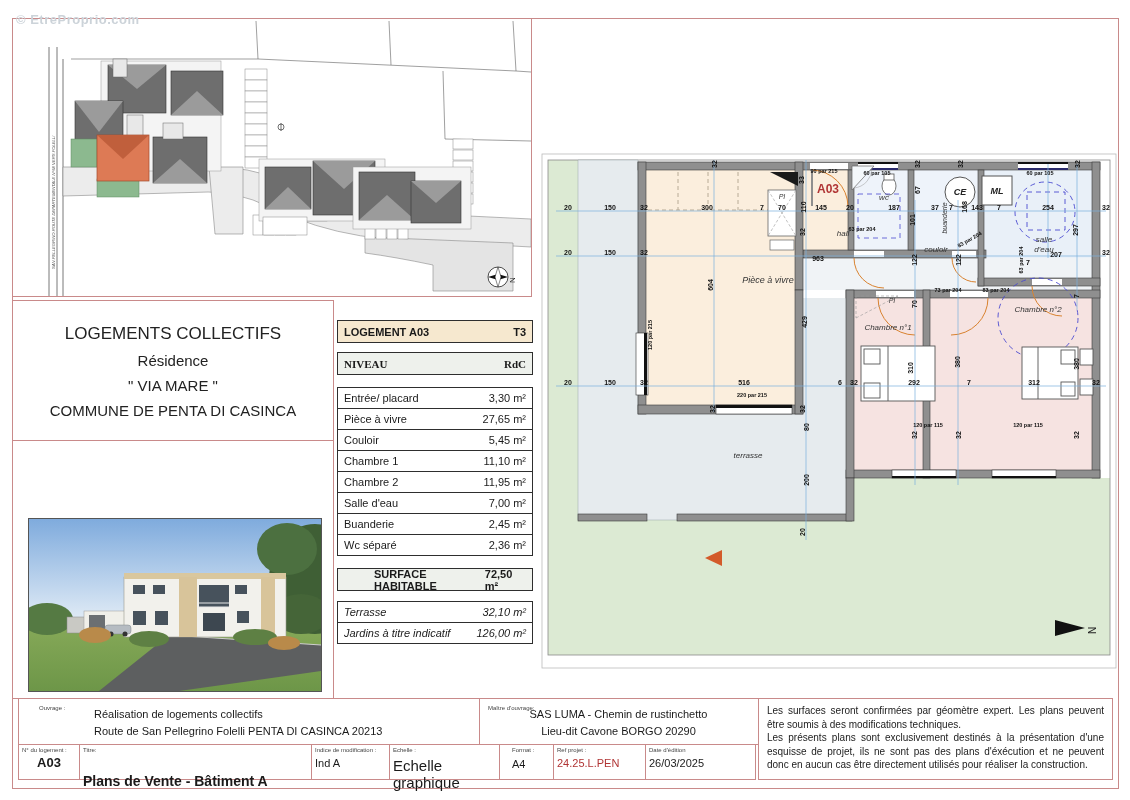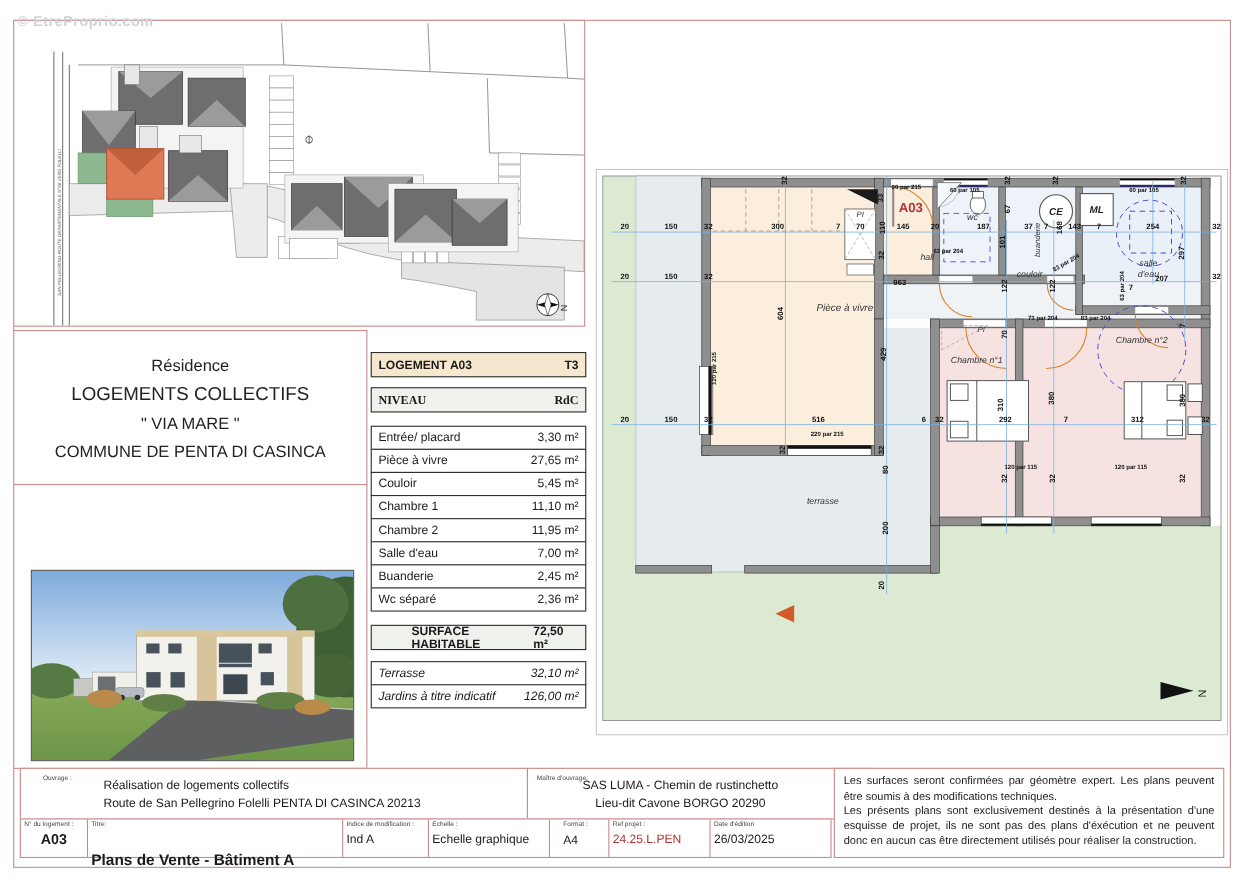--- a/index.html
+++ b/index.html
@@ -141,22 +141,22 @@
         <polygon points="-10,0 0,-3 10,0 0,3" fill="#111"></polygon>
         <polygon points="0,-10 3,0 0,10 -3,0" fill="#fff" stroke="#111" stroke-width="0.5"></polygon>
       </g>
       <text x="0" y="0" font-size="8" fill="#222" transform="translate(502,264) rotate(-90)">N</text>
     </svg>
   </div>
 
   <div class="abs watermark" style="left:16px;top:12px;">© EtreProprio.com</div>
 
   <div class="abs pinkbox" style="left:12px;top:300px;width:320px;height:140px;display:flex;flex-direction:column;justify-content:center;gap:8px;">
+    <div class="hdr-line" style="font-size:17px;">LOGEMENTS COLLECTIFS</div>
     <div class="hdr-line" style="font-size:15px;">Résidence</div>
-    <div class="hdr-line" style="font-size:17px;">LOGEMENTS COLLECTIFS</div>
     <div class="hdr-line" style="font-size:15px;">" VIA MARE "</div>
     <div class="hdr-line" style="font-size:15px;">COMMUNE DE PENTA DI CASINCA</div>
   </div>
 
   <div class="abs pinkbox" style="left:12px;top:440px;width:320px;height:257px;">
     <div class="abs" style="left:15px;top:77px;width:292px;height:172px;border:1px solid #555;overflow:hidden;">
       <svg width="292" height="172" viewBox="0 0 292 172">
         <defs>
           <linearGradient id="sky" x1="0" y1="0" x2="0" y2="1">
             <stop offset="0" stop-color="#7fabdd"></stop>
@@ -528,21 +528,21 @@
     <div class="tb-cell" style="left:60px;top:0;width:232px;height:100%;">
       <div class="tb-label">Titre:</div>
       <div style="font-size:14px;font-weight:bold;margin-top:20px;">Plans de Vente - Bâtiment A</div>
     </div>
     <div class="tb-cell" style="left:292px;top:0;width:78px;height:100%;">
       <div class="tb-label">Indice de modification :</div>
       <div style="font-size:11px;margin-top:4px;">Ind A</div>
     </div>
     <div class="tb-cell" style="left:370px;top:0;width:110px;height:100%;">
       <div class="tb-label">Echelle :</div>
-      <div style="font-size:11px;margin-top:4px;">Echelle graphique</div>
+      <div style="font-size:15px;margin-top:4px;">Echelle graphique</div>
     </div>
     <div class="tb-cell" style="left:480px;top:0;width:54px;height:100%;padding-left:12px;">
       <div class="tb-label">Format :</div>
       <div style="font-size:11px;margin-top:5px;">A4</div>
     </div>
     <div class="tb-cell" style="left:534px;top:0;width:92px;height:100%;">
       <div class="tb-label">Ref projet :</div>
       <div style="font-size:11px;margin-top:4px;color:var(--red);">24.25.L.PEN</div>
     </div>
     <div class="tb-cell" style="left:626px;top:0;width:112px;height:100%;">

